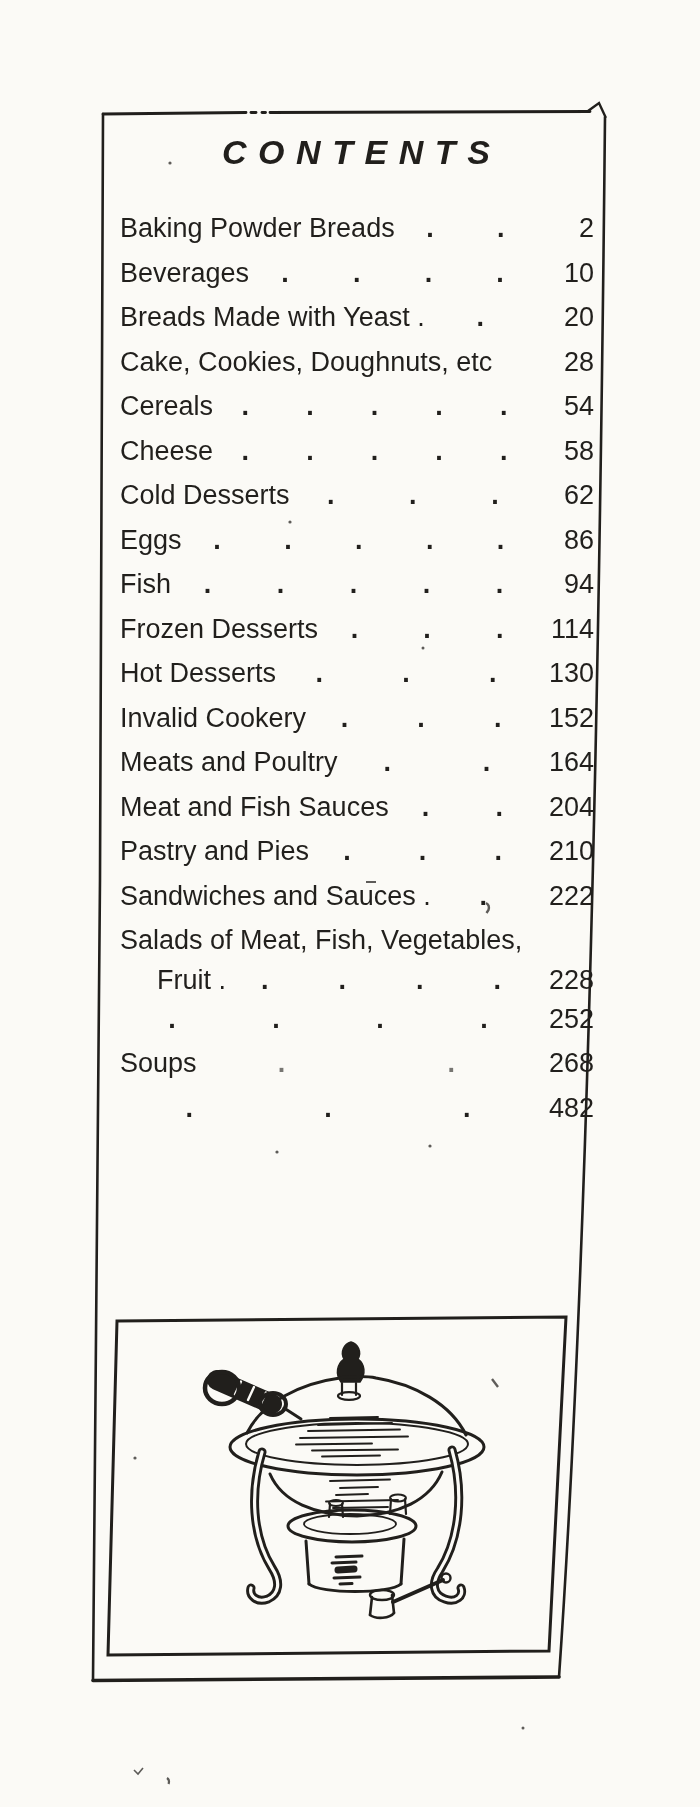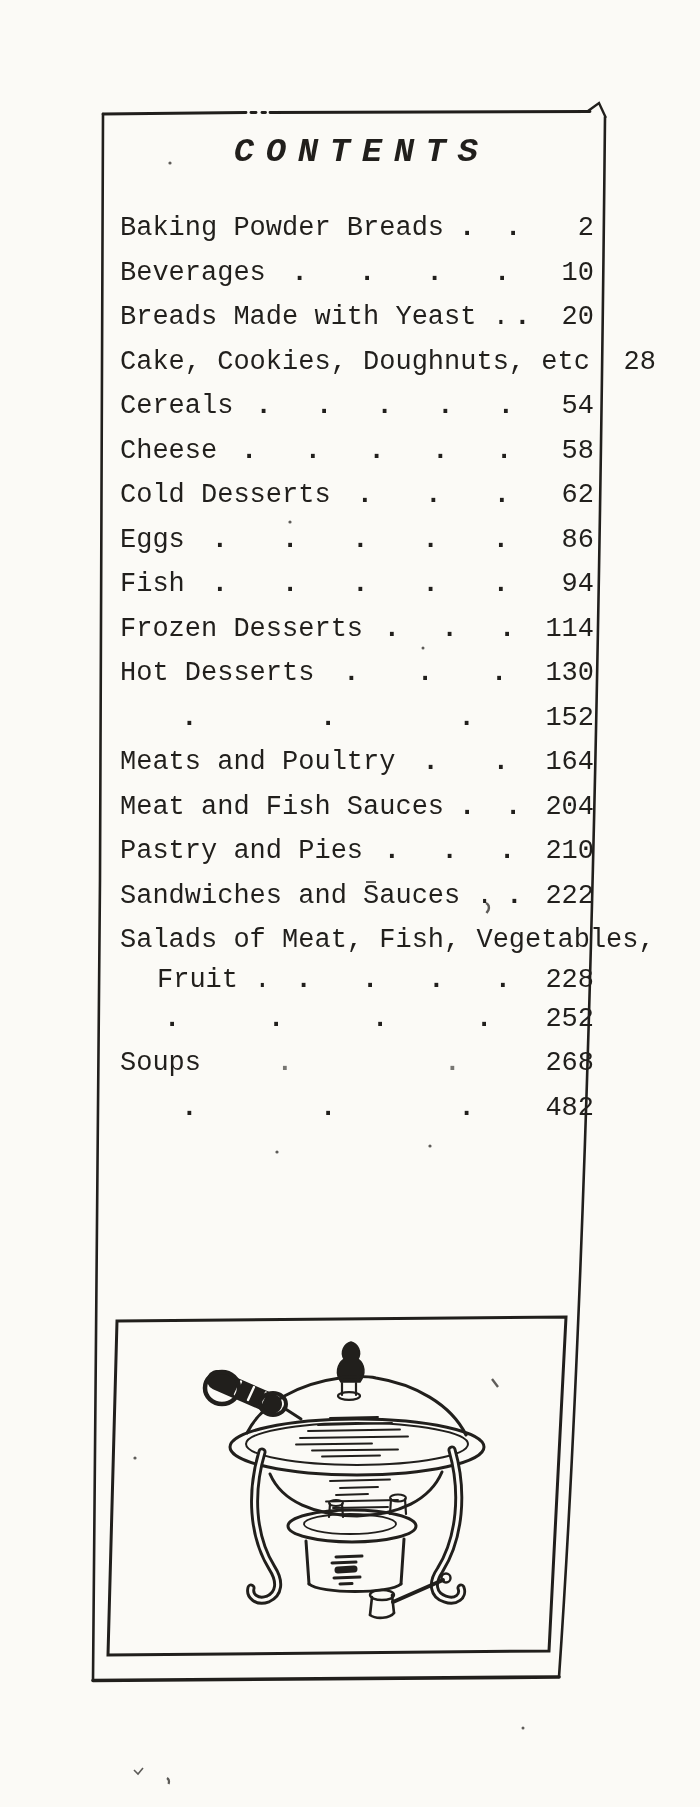--- a/index.html
+++ b/index.html
@@ -1,20 +1,20 @@
 <!DOCTYPE html>
 <html style="--paper: #fbfaf6; --ink: #211f1c;"><head>
 <meta charset="utf-8">
 <style>
   :root{ --paper:#fbfaf6; --ink:#211f1c; }
   html,body{margin:0;padding:0;background:var(--paper);}
   .canvas{
     position:relative;width:700px;height:1807px;overflow:hidden;
     background:var(--paper);color:var(--ink);
-    font-family:Liberation Mono, monospace;
+    font-family:Liberation Sans, sans-serif;
   }
   svg.art{position:absolute;left:0;top:0;color:var(--ink);}
   .title{
     position:absolute;left:103px;top:135px;width:497px;margin:0;
     text-align:center;font-style:italic;font-weight:bold;
     font-size:34px;line-height:34px;letter-spacing:.34em;padding-left:.3em;
     white-space:nowrap;
   }
   .toc{
     position:absolute;left:120px;top:206px;width:474px;
@@ -239,20 +239,21 @@
         <div class="row">
     <span class="t">Hot Desserts</span>
     <span class="leader">
             <i class="dot">.</i>
             <i class="dot">.</i>
             <i class="dot">.</i>
           </span>
     <span class="num">130</span>
   </div>
         <div class="row">
+    <span class="t">Invalid Cookery</span>
     <span class="leader">
             <i class="dot">.</i>
             <i class="dot">.</i>
             <i class="dot">.</i>
           </span>
     <span class="num">152</span>
   </div>
         <div class="row">
     <span class="t">Meats and Poultry</span>
     <span class="leader">

